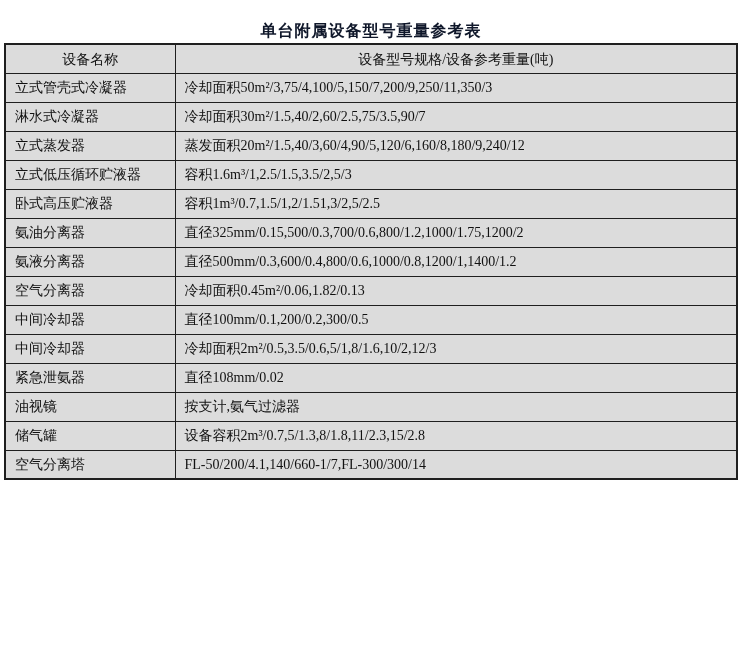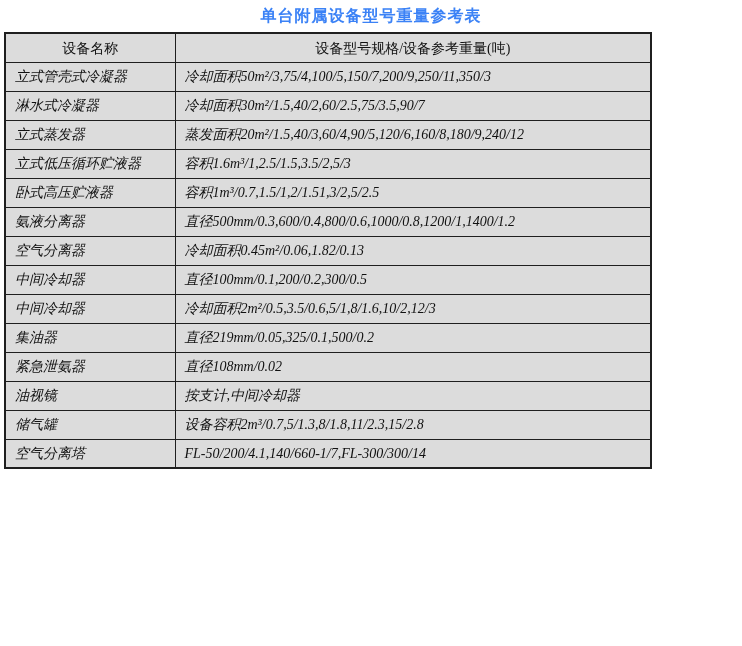--- a/index.html
+++ b/index.html
@@ -11,49 +11,50 @@
   *{box-sizing:border-box;}
   html,body{margin:0;padding:0;}
   body{
     width:742px;height:646px;
     background:var(--page_bg);
     font-family:"Liberation Serif","DejaVu Serif",serif;
     color:var(--text);
     overflow:hidden;
   }
   .title{
-    height:32px;
+    height:23px;
     display:flex;align-items:center;justify-content:center;
     font-family:"DejaVu Sans","Liberation Sans",sans-serif;
     font-weight:bold;
     font-size:16px;
     letter-spacing:1px;
-    color:#3b82f6;
+    color:#0f172a;
+    margin-top:20px;
   }
   table.ref{
-    width:648px;
+    width:734px;
     margin:0 4px;
     border-collapse:collapse;
     table-layout:fixed;
     border:2px solid var(--border);
   }
   table.ref col.c-name{width:170px;}
   table.ref th, table.ref td{
     border:1px solid var(--border);
     background:var(--cell_bg);
     height:29px;
     padding:1px 9px 0 9px;
     font-size:14px;
     font-weight:normal;
     line-height:1.1;
     white-space:nowrap;
     overflow:hidden;
   }
   table.ref th{text-align:center;}
-  table.ref td{text-align:left;font-style:italic;}
+  table.ref td{text-align:left;}
 </style>
 </head>
 <body>
 
 <div class="title">单台附属设备型号重量参考表</div>
 
 <table class="ref">
   <colgroup>
       <col class="c-name">
       <col class="c-spec">
@@ -79,46 +80,46 @@
     </tr>
     <tr>
       <td>立式低压循环贮液器</td>
       <td>容积1.6m³/1,2.5/1.5,3.5/2,5/3</td>
     </tr>
     <tr>
       <td>卧式高压贮液器</td>
       <td>容积1m³/0.7,1.5/1,2/1.51,3/2,5/2.5</td>
     </tr>
     <tr>
+      <td>氨油分离器</td>
+      <td>直径325mm/0.15,500/0.3,700/0.6,800/1.2,1000/1.75,1200/2</td>
+    </tr>
+    <tr>
       <td>氨液分离器</td>
       <td>直径500mm/0.3,600/0.4,800/0.6,1000/0.8,1200/1,1400/1.2</td>
     </tr>
     <tr>
       <td>空气分离器</td>
       <td>冷却面积0.45m²/0.06,1.82/0.13</td>
     </tr>
     <tr>
       <td>中间冷却器</td>
       <td>直径100mm/0.1,200/0.2,300/0.5</td>
     </tr>
     <tr>
       <td>中间冷却器</td>
       <td>冷却面积2m²/0.5,3.5/0.6,5/1,8/1.6,10/2,12/3</td>
     </tr>
     <tr>
-      <td>集油器</td>
-      <td>直径219mm/0.05,325/0.1,500/0.2</td>
-    </tr>
-    <tr>
       <td>紧急泄氨器</td>
       <td>直径108mm/0.02</td>
     </tr>
     <tr>
       <td>油视镜</td>
-      <td>按支计,中间冷却器</td>
+      <td>按支计,氨气过滤器</td>
     </tr>
     <tr>
       <td>储气罐</td>
       <td>设备容积2m³/0.7,5/1.3,8/1.8,11/2.3,15/2.8</td>
     </tr>
     <tr>
       <td>空气分离塔</td>
       <td>FL-50/200/4.1,140/660-1/7,FL-300/300/14</td>
     </tr>
   </tbody>

